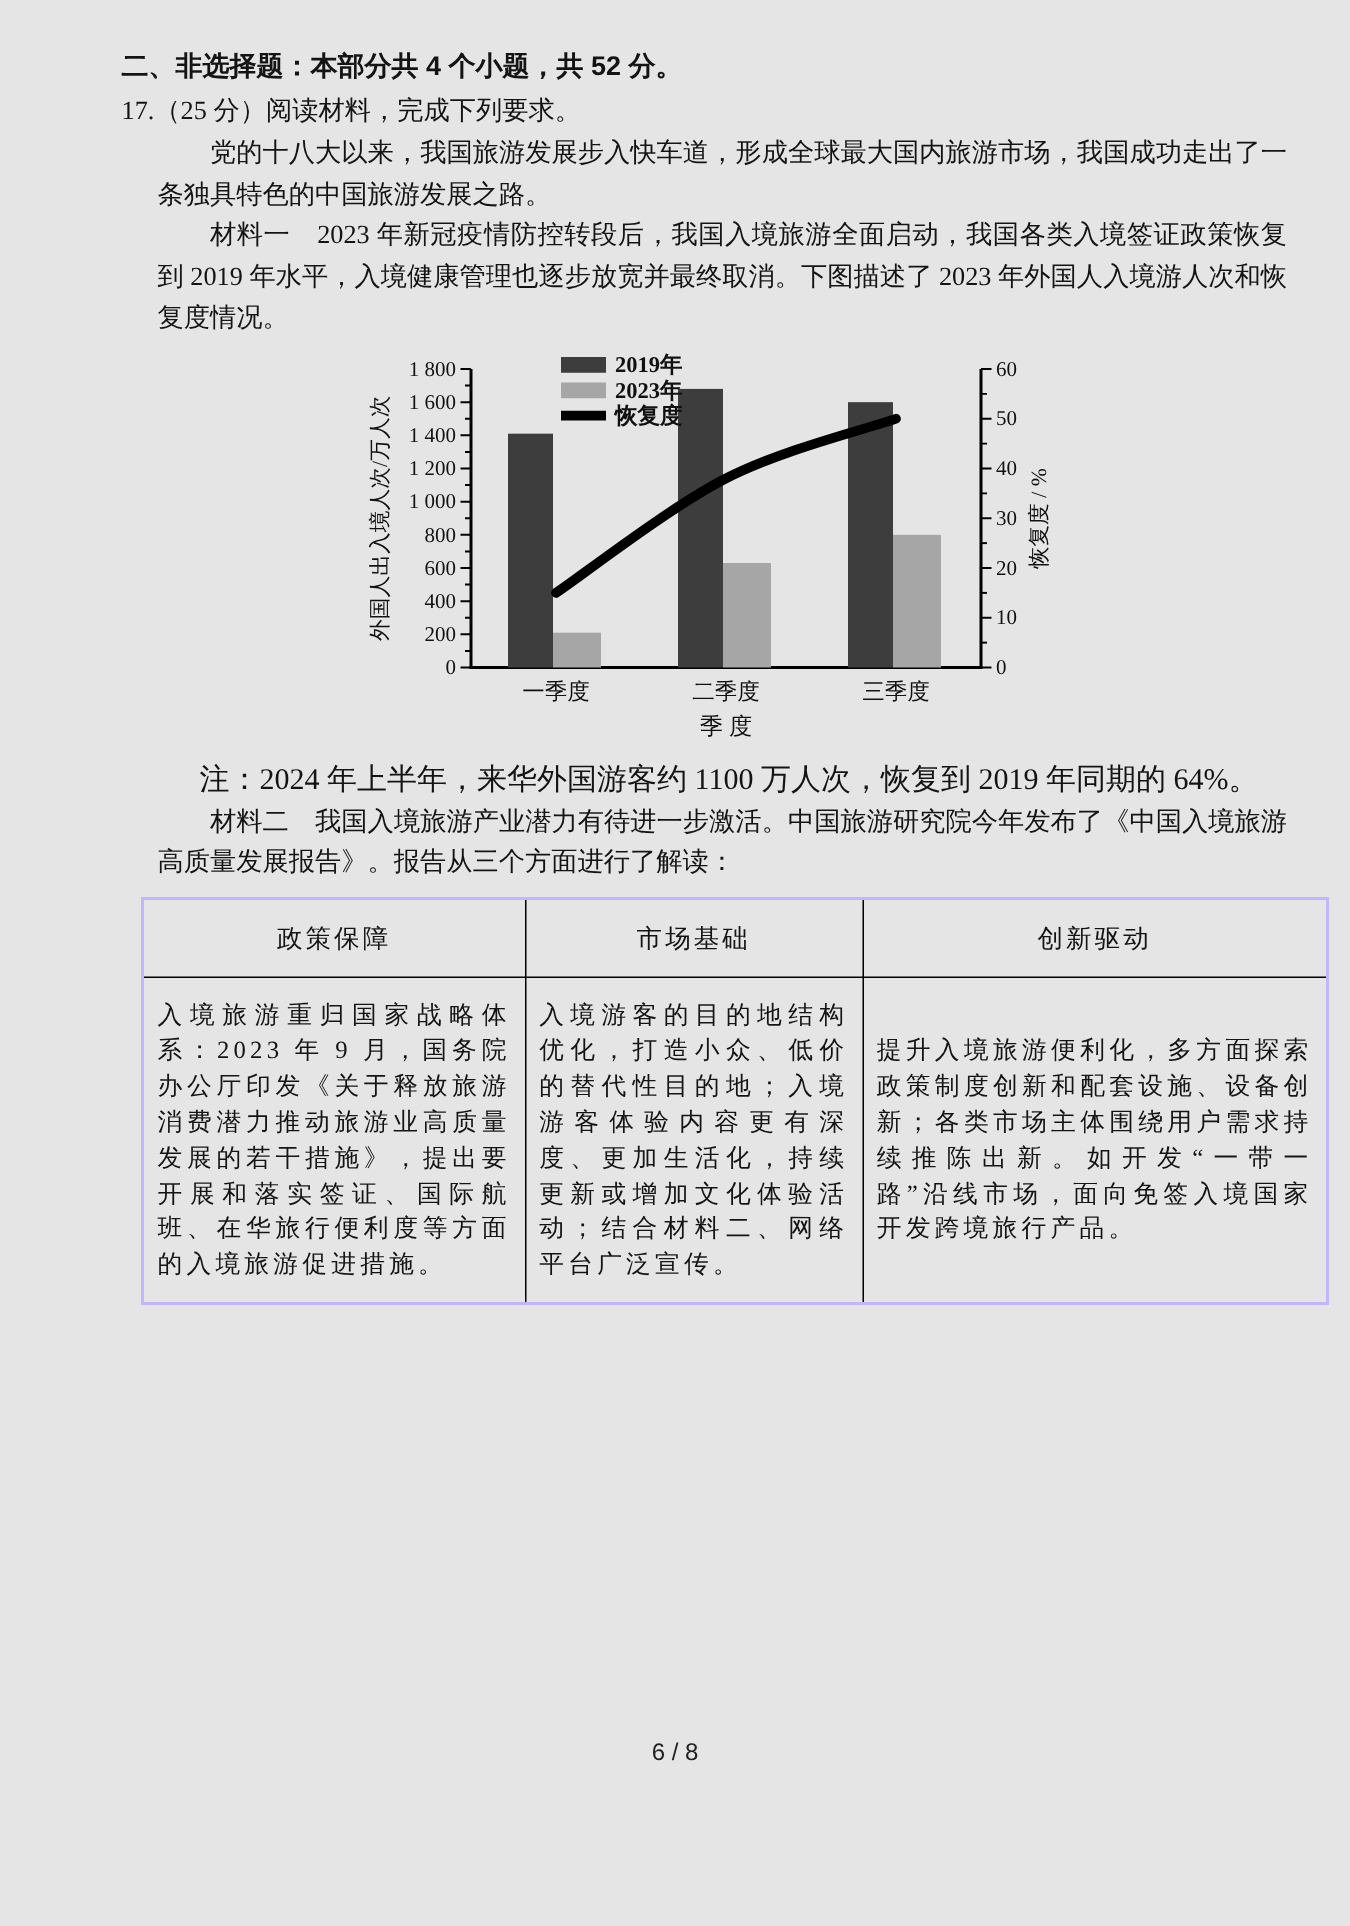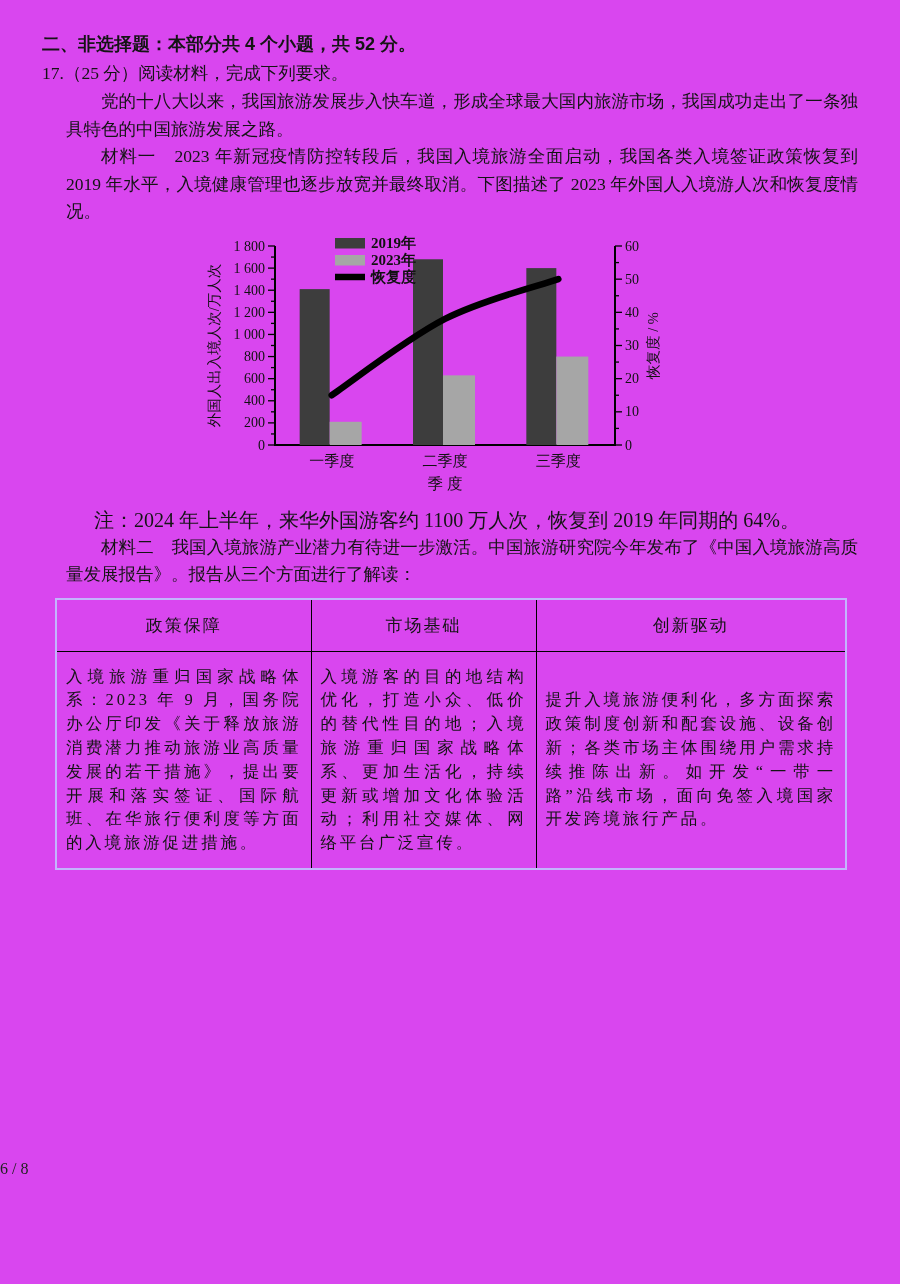--- a/index.html
+++ b/index.html
@@ -1,23 +1,24 @@
 <!DOCTYPE html>
 <html><head>
 <meta charset="utf-8">
 <style>
   * { box-sizing: border-box; }
   body { margin: 0; background: #ffffff; }
   .page {
     position: relative;
     width: 900px; height: 1284px;
-    background: #d946ef;
+    background: #e5e5e5;
     color: #141414;
     font-family: "Liberation Serif", serif;
     overflow: hidden;
+    padding-left: 39px;
   }
   .content { padding: 30px 42px 0 42px; }
   p { margin: 0; }
   .h-bold {
     font-family: "Liberation Sans", sans-serif;
     font-weight: 700;
     font-size: 18px; line-height: 28px;
   }
   .q17 { font-size: 17.5px; line-height: 30px; }
   .para {
@@ -51,22 +52,22 @@
     vertical-align: middle;
     padding: 2px 9px;
     font-size: 16.5px;
     line-height: 23.8px;
     letter-spacing: 0.17em;
     text-align: justify;
   }
   .question { margin-top: 7px; }
   .footer {
     position: absolute; left: 0; right: 0; top: 1160px;
-    text-align: left;
-    font-family: Liberation Serif, serif;
+    text-align: center;
+    font-family: Liberation Sans, sans-serif;
     font-size: 16px; color: #222;
   }
 </style>
 </head>
 <body>
 
 <div class="page">
   <div class="content">
 
     <p class="h-bold">二、非选择题：本部分共 4 个小题，共 52 分。</p>
@@ -164,21 +165,21 @@
           <col class="c3">
         </colgroup>
       <tbody>
           <tr>
         <th>政策保障</th>
         <th>市场基础</th>
         <th>创新驱动</th>
       </tr>
       <tr>
         <td>入境旅游重归国家战略体系：2023 年 9 月，国务院办公厅印发《关于释放旅游消费潜力推动旅游业高质量发展的若干措施》，提出要开展和落实签证、国际航班、在华旅行便利度等方面的入境旅游促进措施。</td>
-        <td>入境游客的目的地结构优化，打造小众、低价的替代性目的地；入境旅游重归国家战略体系、更加生活化，持续更新或增加文化体验活动；利用社交媒体、网络平台广泛宣传。</td>
+        <td>入境游客的目的地结构优化，打造小众、低价的替代性目的地；入境游客体验内容更有深度、更加生活化，持续更新或增加文化体验活动；结合材料二、网络平台广泛宣传。</td>
         <td>提升入境旅游便利化，多方面探索政策制度创新和配套设施、设备创新；各类市场主体围绕用户需求持续推陈出新。如开发“一带一路”沿线市场，面向免签入境国家开发跨境旅行产品。</td>
       </tr>
     </tbody>
       </table>
 
 
   </div>
 
   <div class="footer">6 / 8</div>
 </div>

